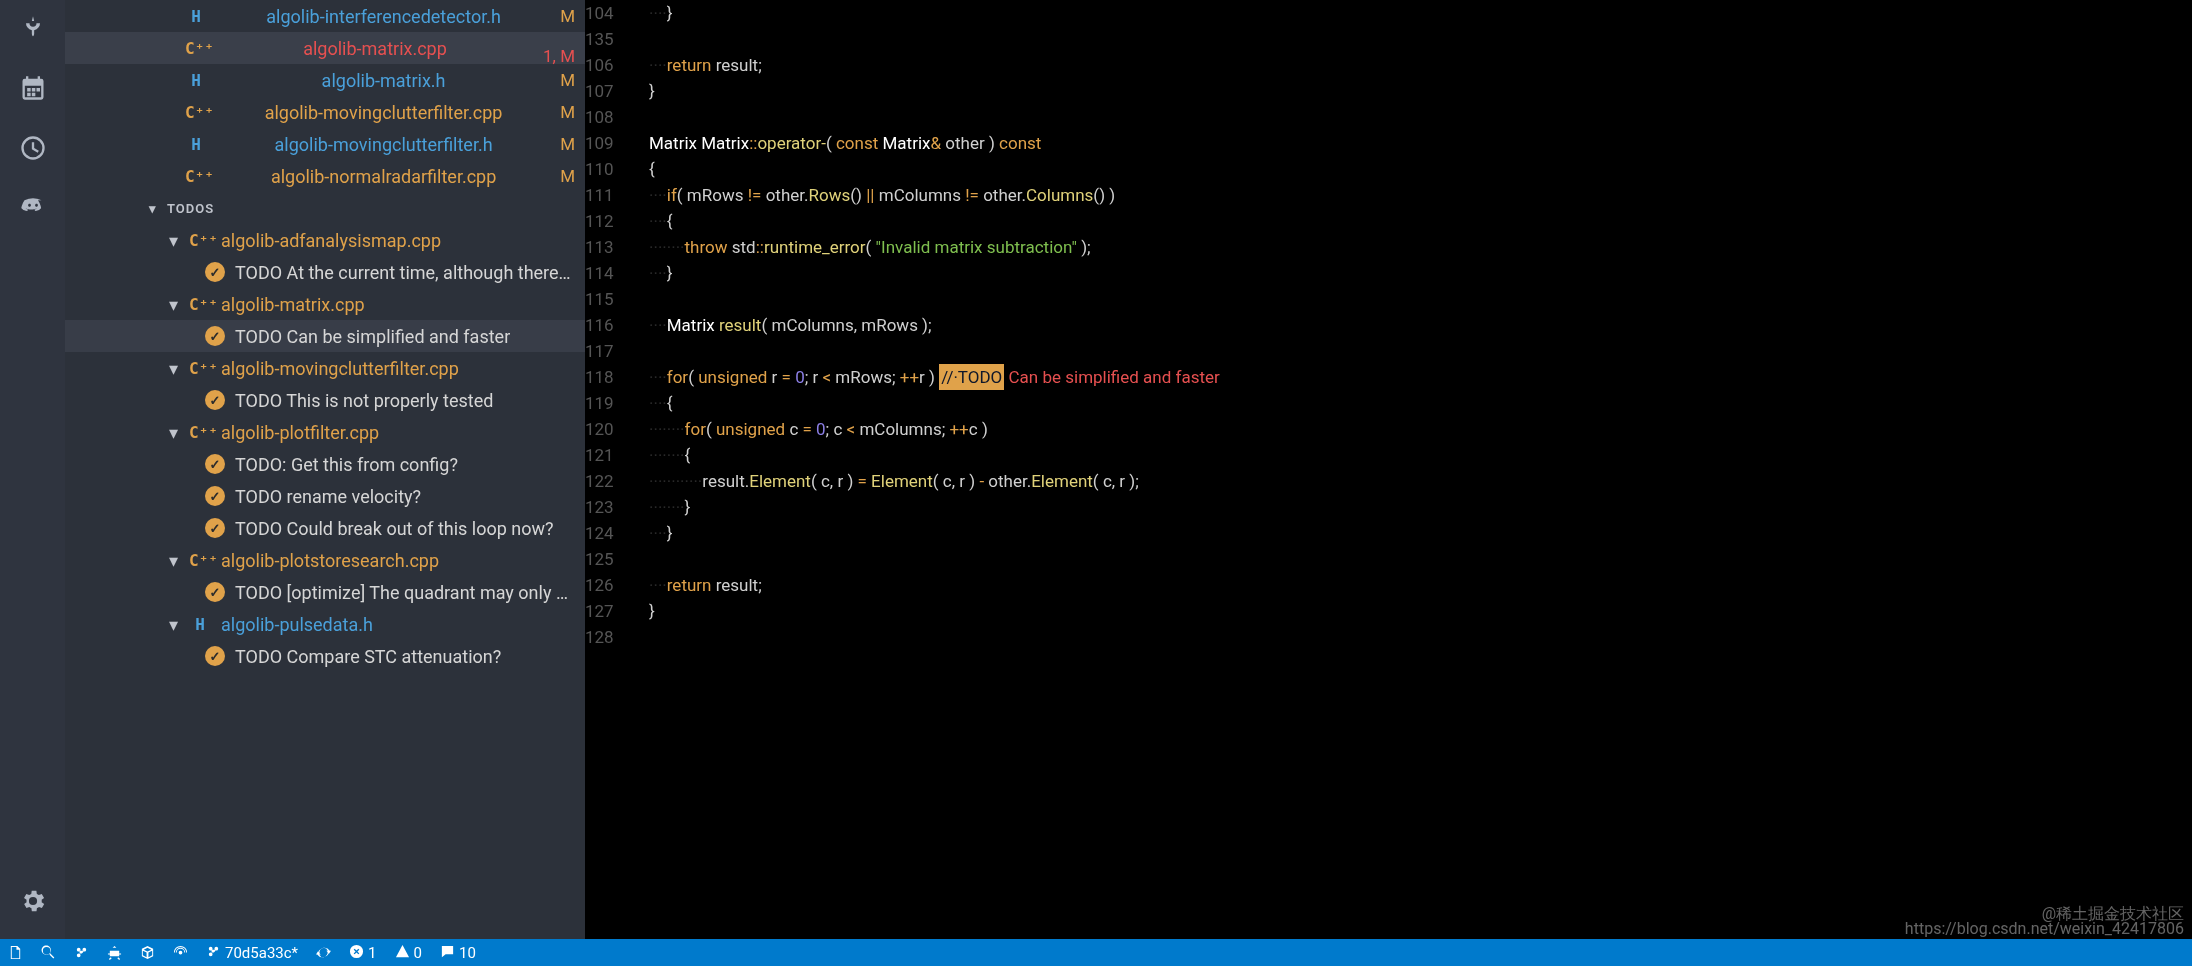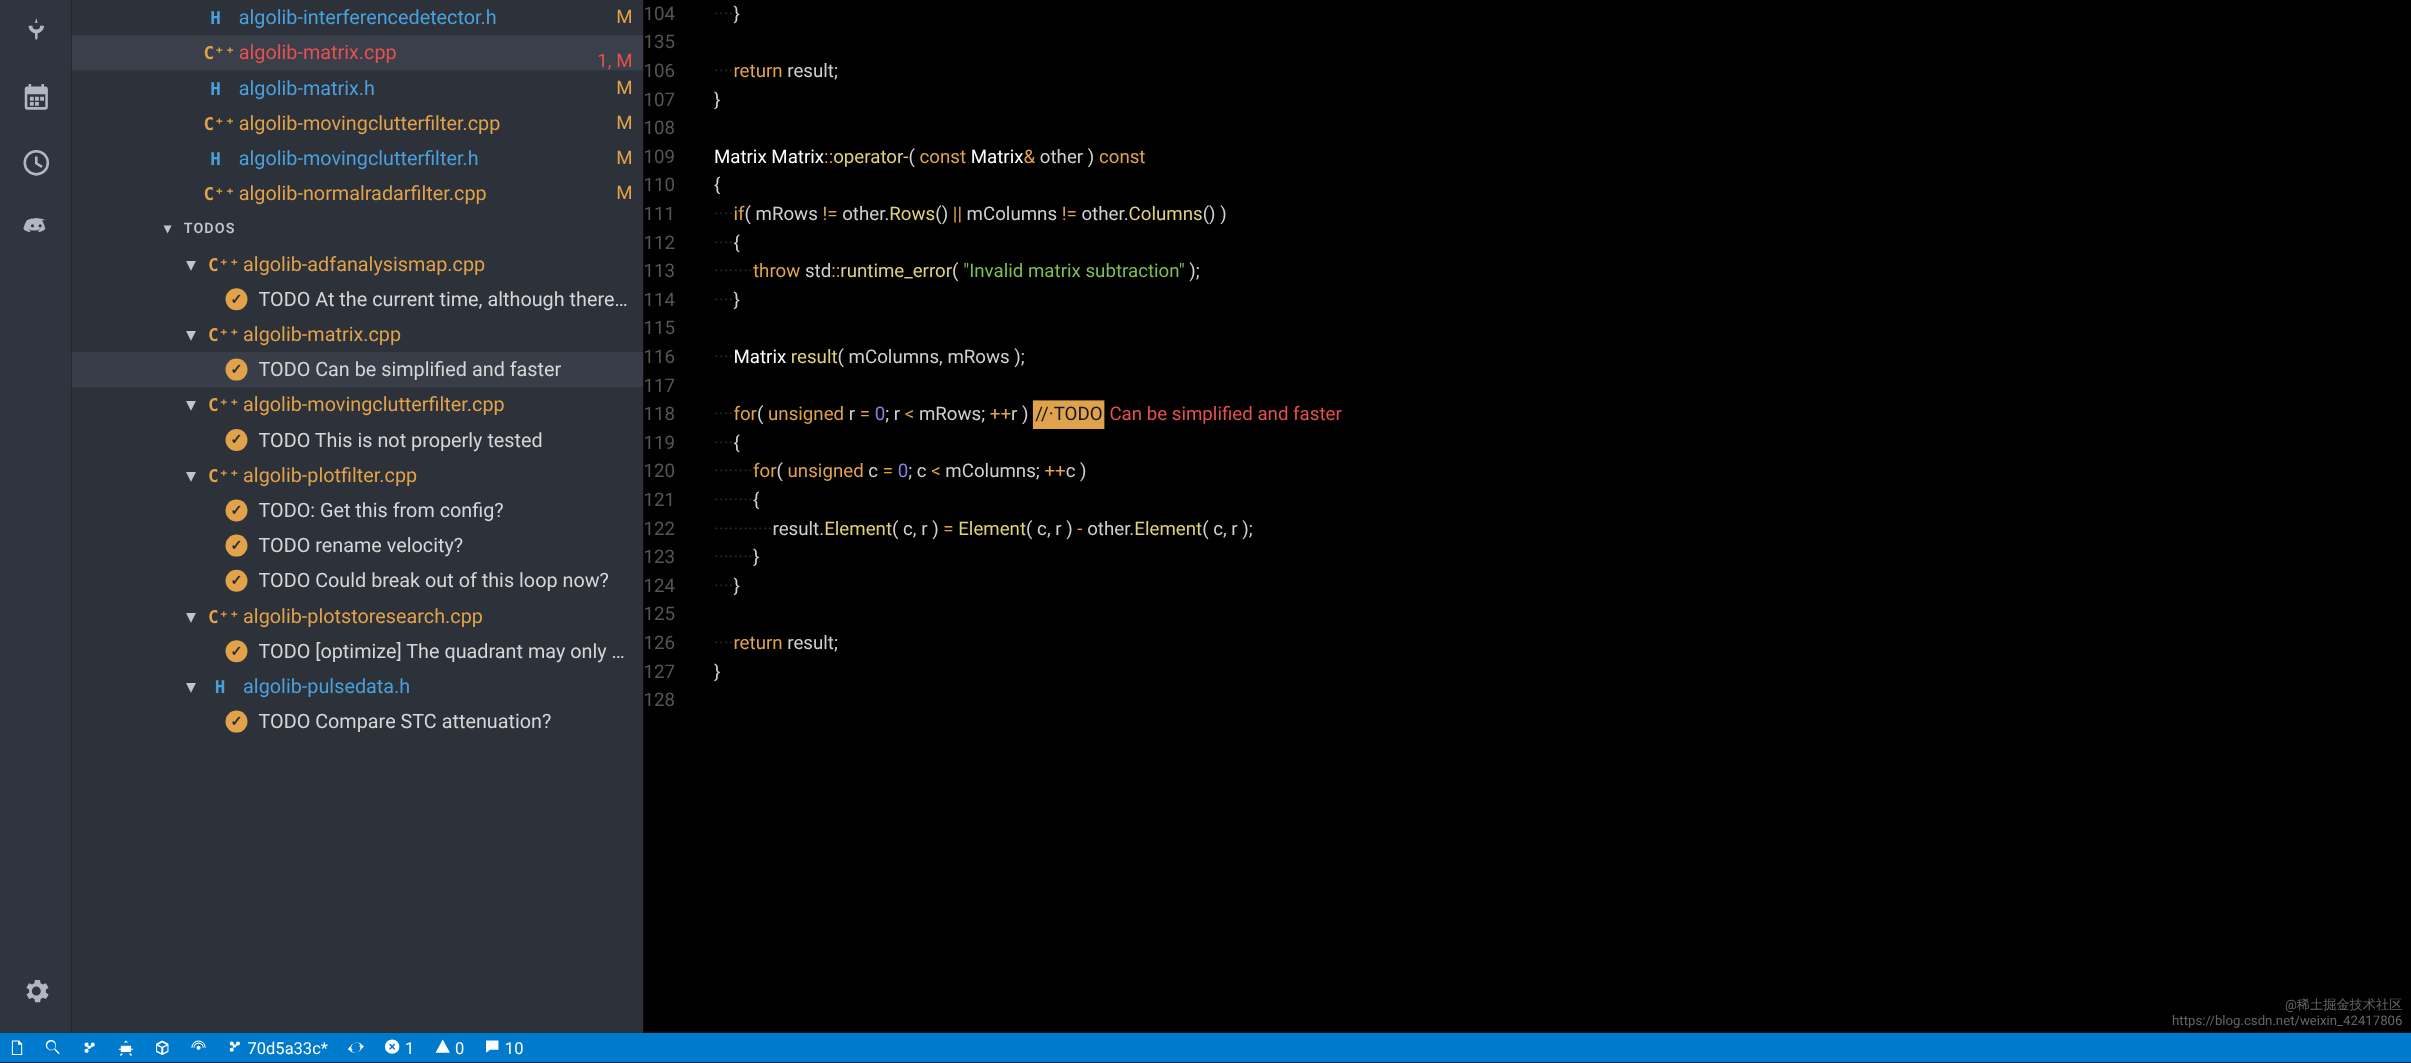--- a/index.html
+++ b/index.html
@@ -39,21 +39,21 @@
   .activitybar .aicon{width:28px;height:28px;display:flex;align-items:center;justify-content:center;color:#b0b7c3;}
   .activitybar .aicon svg{width:28px;height:28px;fill:currentColor;}
 
   .sidebar{width:520px;background:var(--bg-sidebar);display:flex;flex-direction:column;min-height:0;overflow:hidden;}
   .filerow,.todo-filerow,.todo-item,.section-row{display:flex;align-items:center;height:32px;padding-left:18px;padding-right:10px;white-space:nowrap;cursor:pointer;}
   .filerow{padding-left:120px;color:var(--fg);gap:10px;}
   .filerow.sel{background:var(--bg-sidebar-sel);}
   .filerow .ficon{width:22px;text-align:center;font-weight:700;font-family:monospace;font-size:16px;}
   .ficon.cpp{color:var(--fg-file-cpp);}
   .ficon.h{color:var(--fg-file-h);}
-  .filerow .fname{flex:1;color:var(--fg-file-cpp);overflow:hidden;text-overflow:ellipsis;}
+  .filerow .fname{flex:1;color:var(--fg-file-cpp);overflow:hidden;text-overflow:ellipsis;text-align:center;}
   .filerow .fname.h{color:var(--fg-file-h);}
   .filerow.sel .fname{color:var(--err-red);}
   .filerow .badge{color:var(--fg-file-cpp);font-size:17px;}
   .filerow.sel .badge{color:var(--err-red);margin-top:16px;}
 
   .section-row{padding-left:84px;color:#c0c4cc;font-weight:600;letter-spacing:1px;font-size:13px;gap:6px;}
   .section-row .chev{width:12px;display:inline-block;}
 
   .todo-filerow{padding-left:104px;gap:10px;}
   .todo-filerow .chev{width:10px;color:#c0c4cc;}
@@ -77,21 +77,21 @@
   .nm{color:#8c7fe6;}
   .st{color:#7fbf4f;}
   .cm{color:#e65050;}
   .todo-hl{background:#e0a24a;color:#0f172a;padding:0 2px;}
 
   .statusbar{height:27px;background:var(--status-bg);color:var(--status-fg);display:flex;align-items:center;padding:0 8px;gap:18px;font-size:15px;}
   .statusbar .sitem{display:flex;gap:4px;}
   .statusbar svg{width:15px;height:15px;fill:#ffffff;}
   .spacer{flex:1;}
 
-  .watermarks{position:fixed;right:8px;bottom:30px;color:rgba(200,200,200,.5);font-size:12px;text-align:right;line-height:15px;pointer-events:none;}
+  .watermarks{position:fixed;right:8px;bottom:30px;color:rgba(200,200,200,.5);font-size:16px;text-align:right;line-height:15px;pointer-events:none;}
 </style>
 </head>
 <body>
 
 <div class="workbench">
 
   <div class="activitybar">
     <div class="top">
       <div class="aicon">
         <svg viewBox="0 0 24 24">

